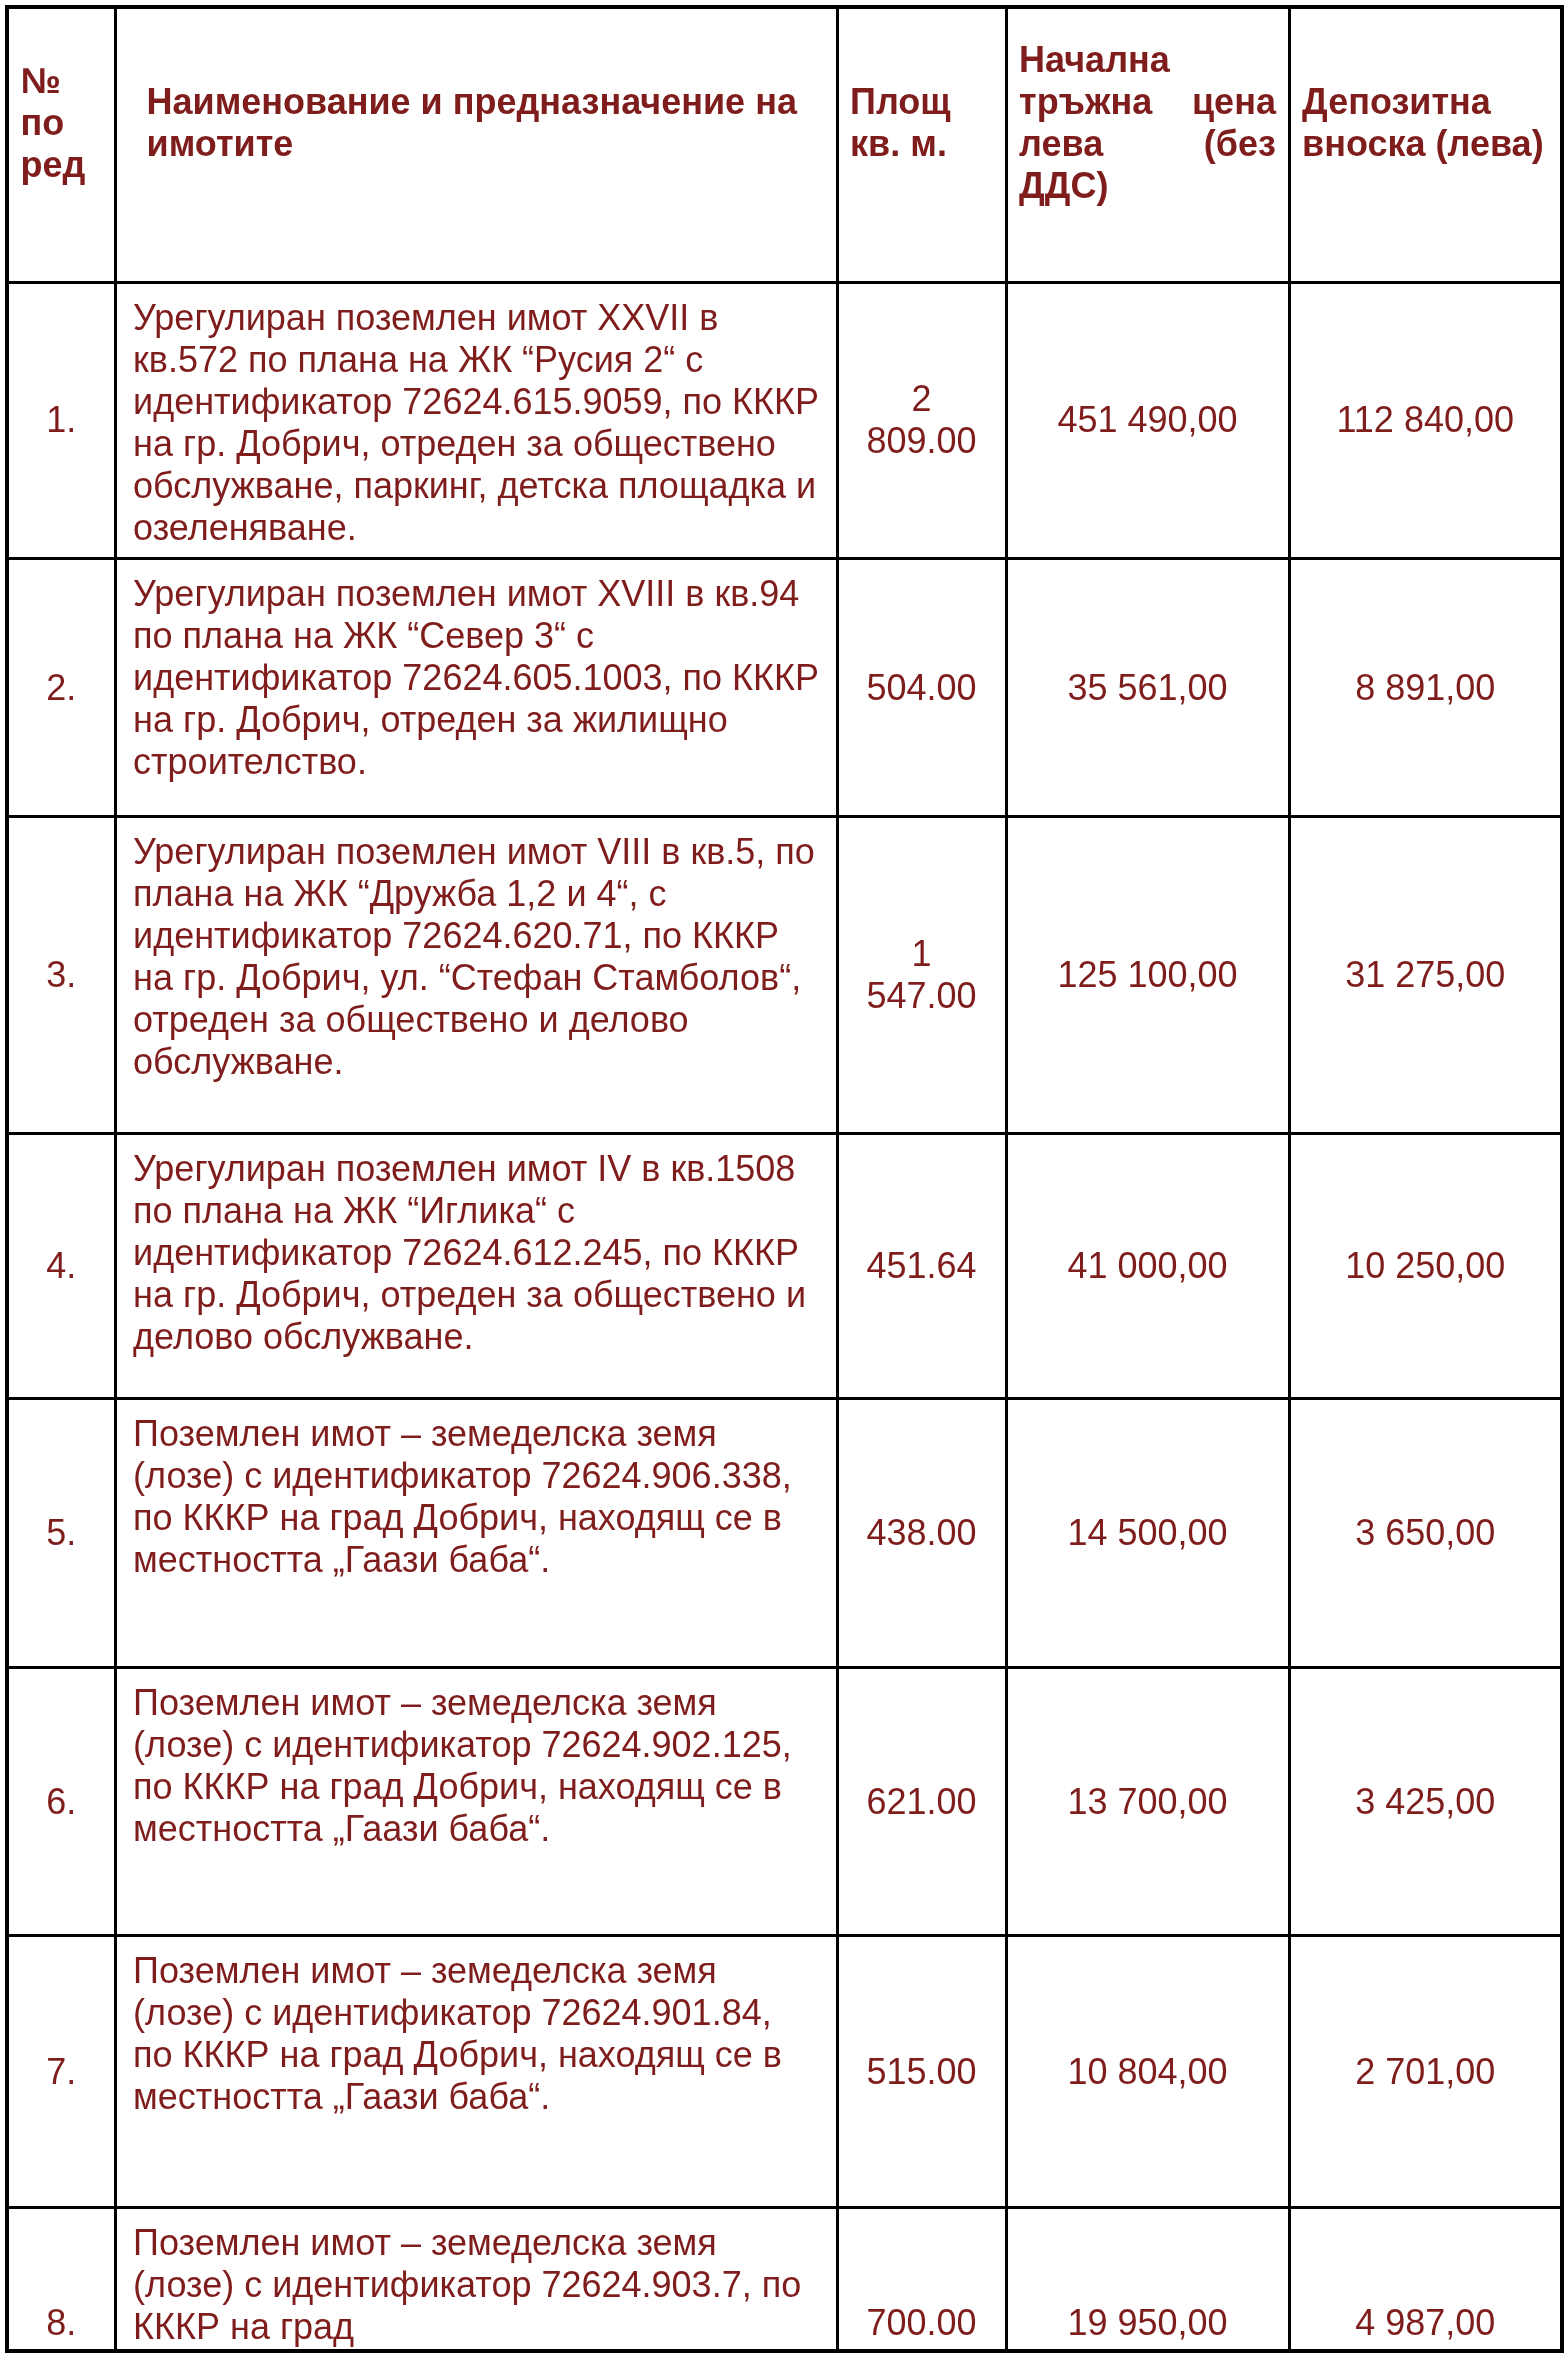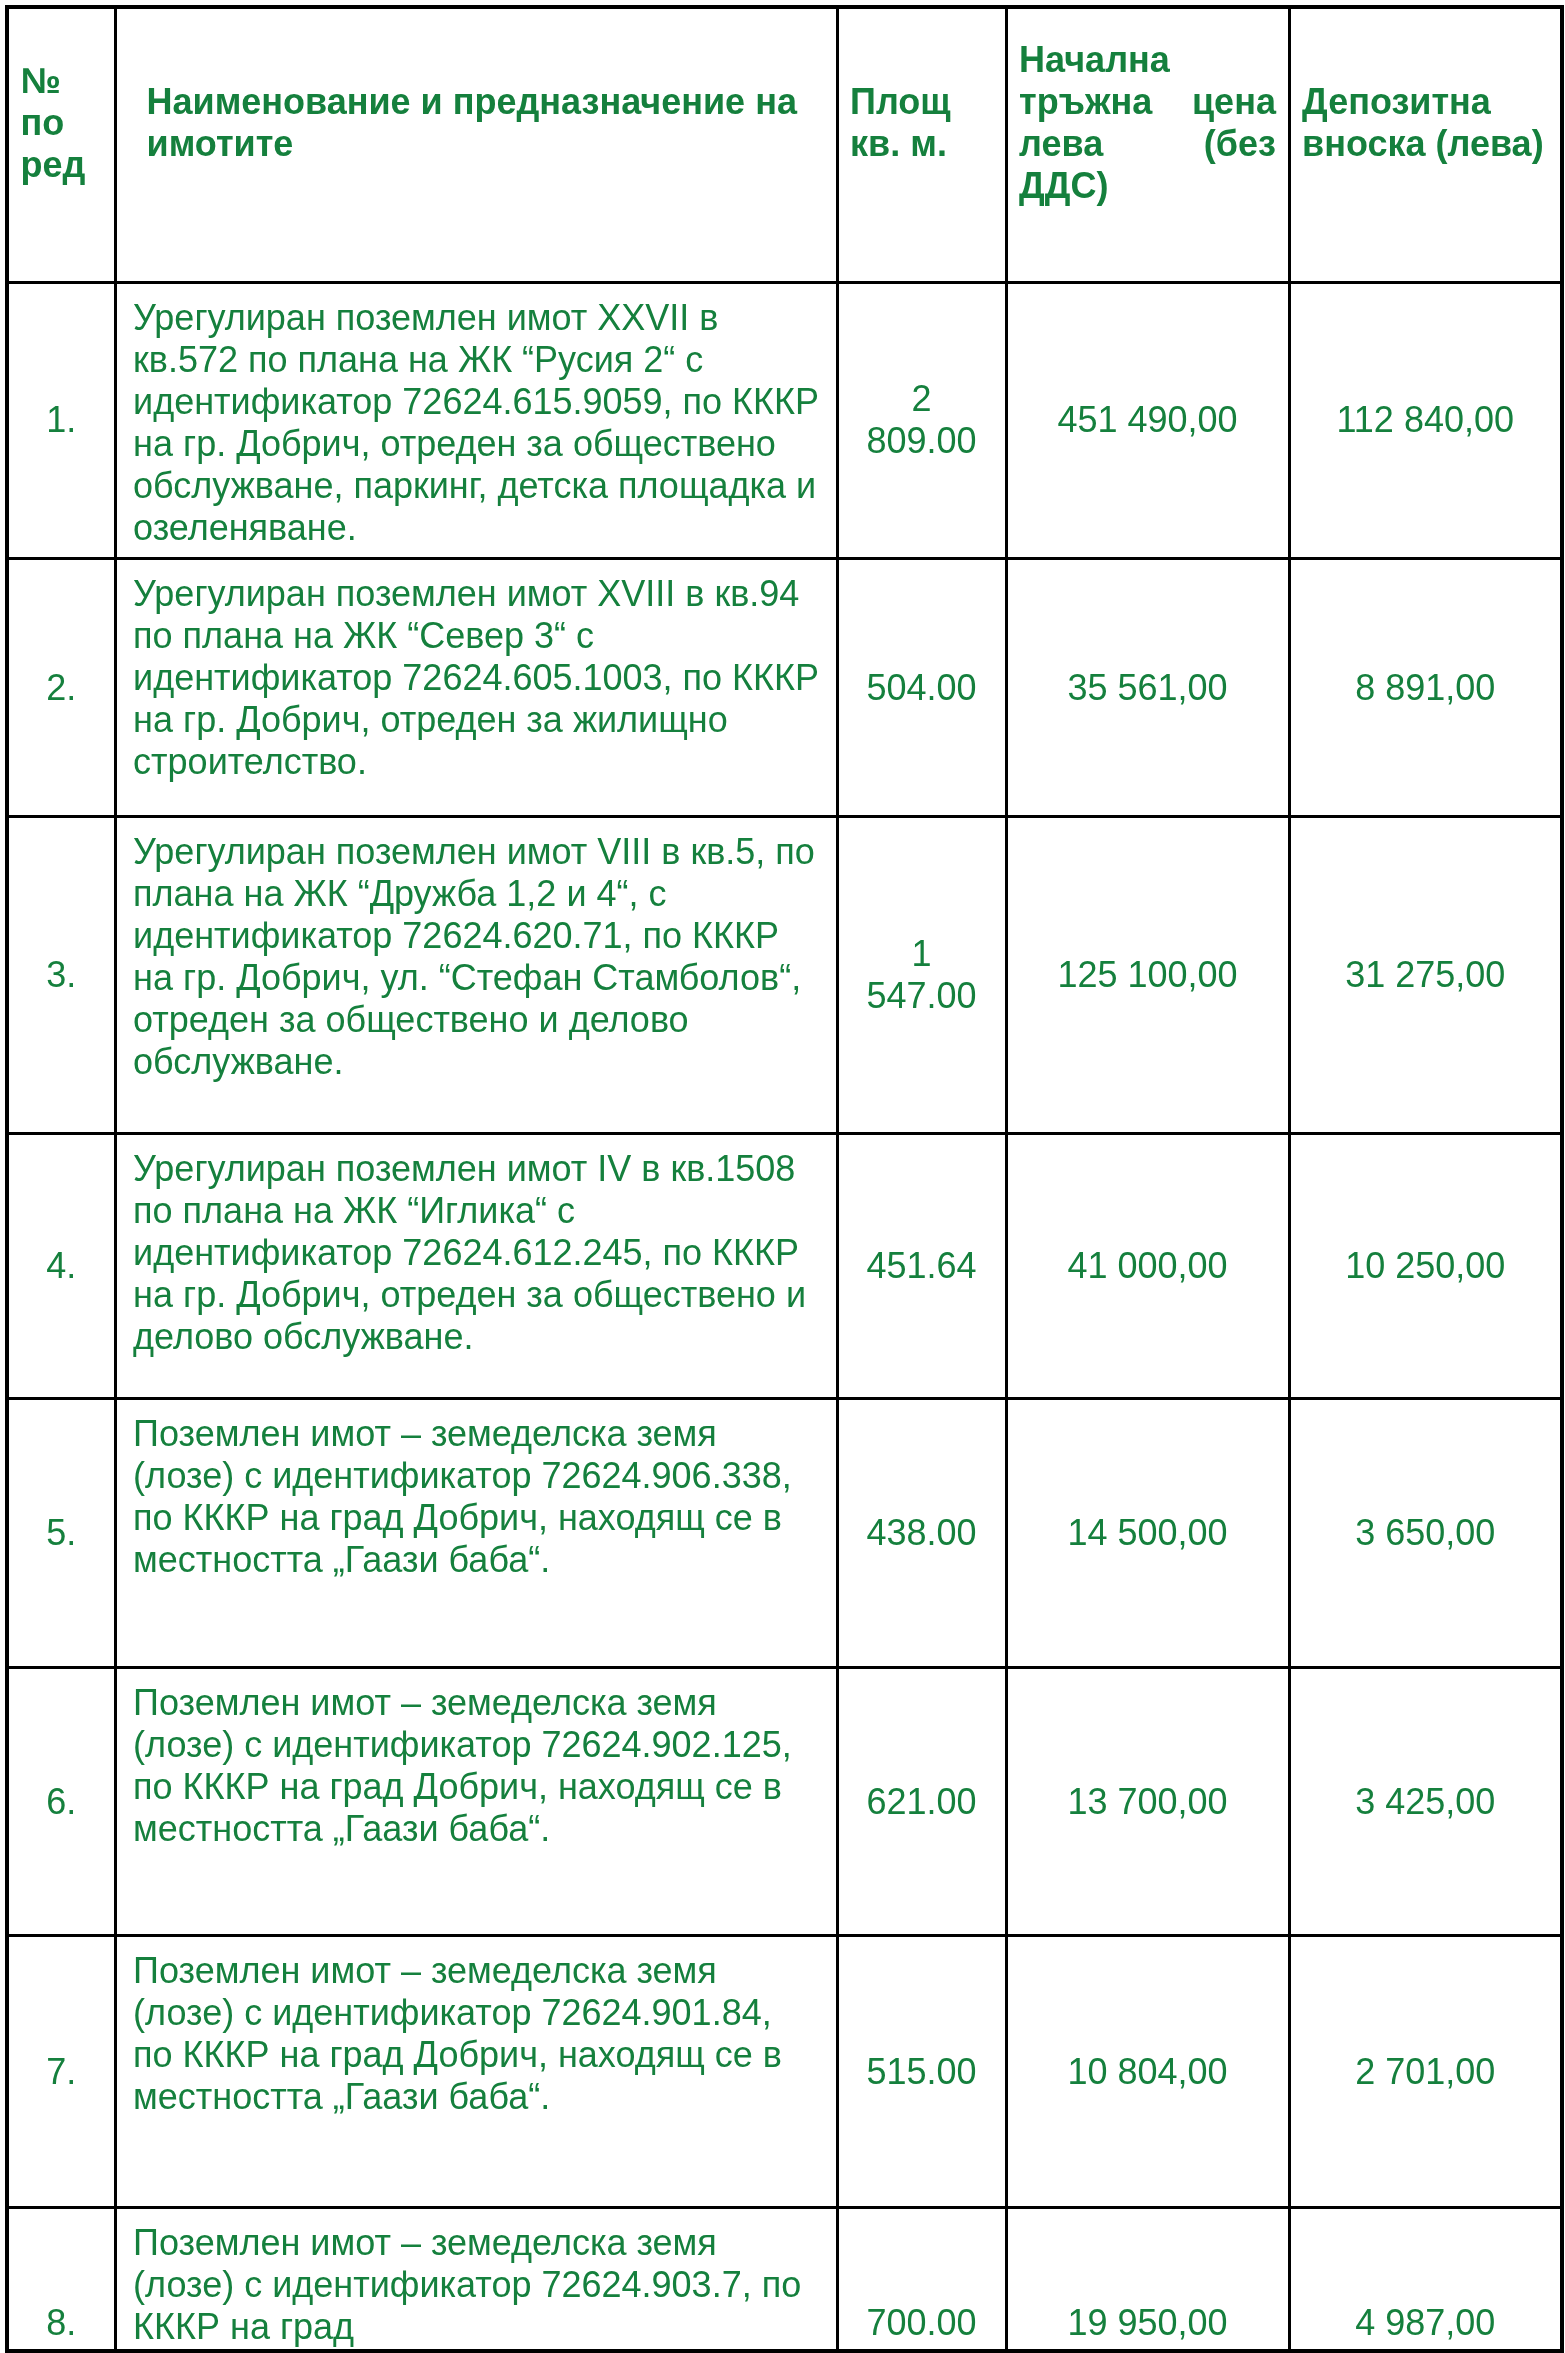--- a/index.html
+++ b/index.html
@@ -3,21 +3,21 @@
 <meta charset="utf-8">
 <style>
   html, body { margin: 0; padding: 0; }
   .page {
     position: relative;
     width: 1565px;
     height: 2354px;
     background: #ffffff;
     overflow: hidden;
     font-family: "Liberation Sans", sans-serif;
-    color: #15803d;
+    color: #7f1d1d;
   }
   table.doc-table {
     border-collapse: collapse;
     table-layout: fixed;
     margin: 5px 0 0 5px;
     width: 1555px;
     border: 4.1px solid #000000;
     font-size: 36px;
     line-height: 42px;
   }

